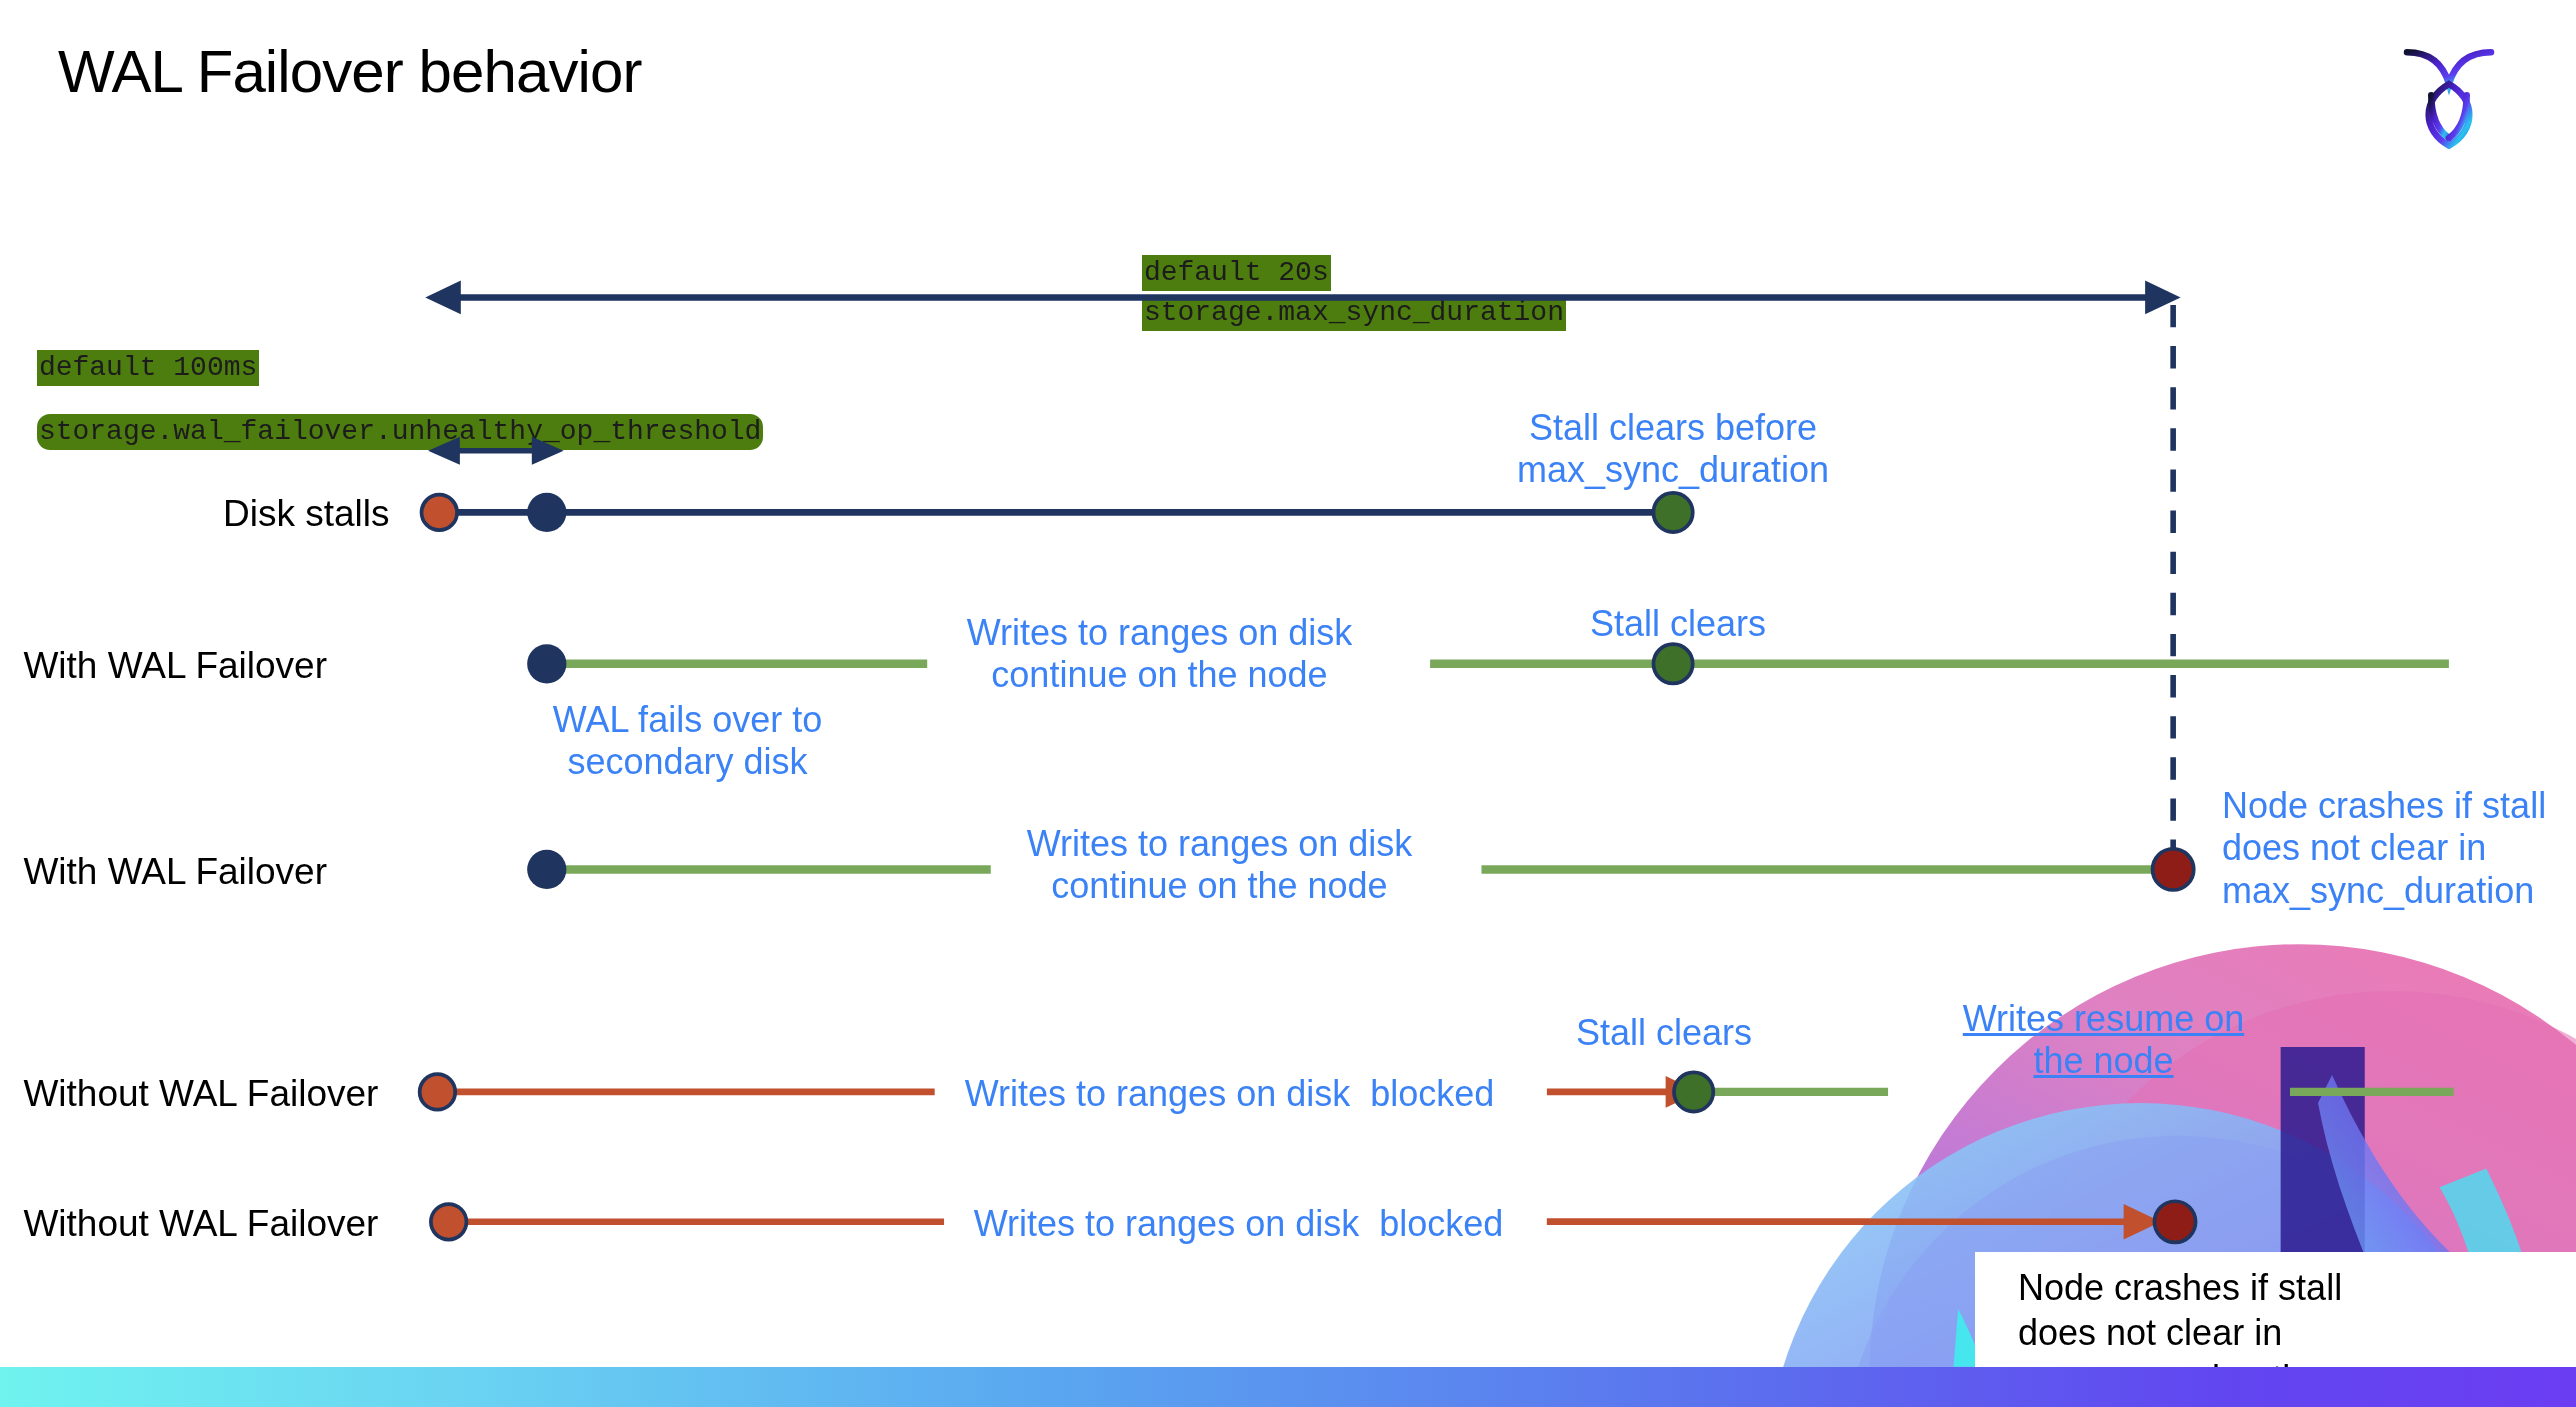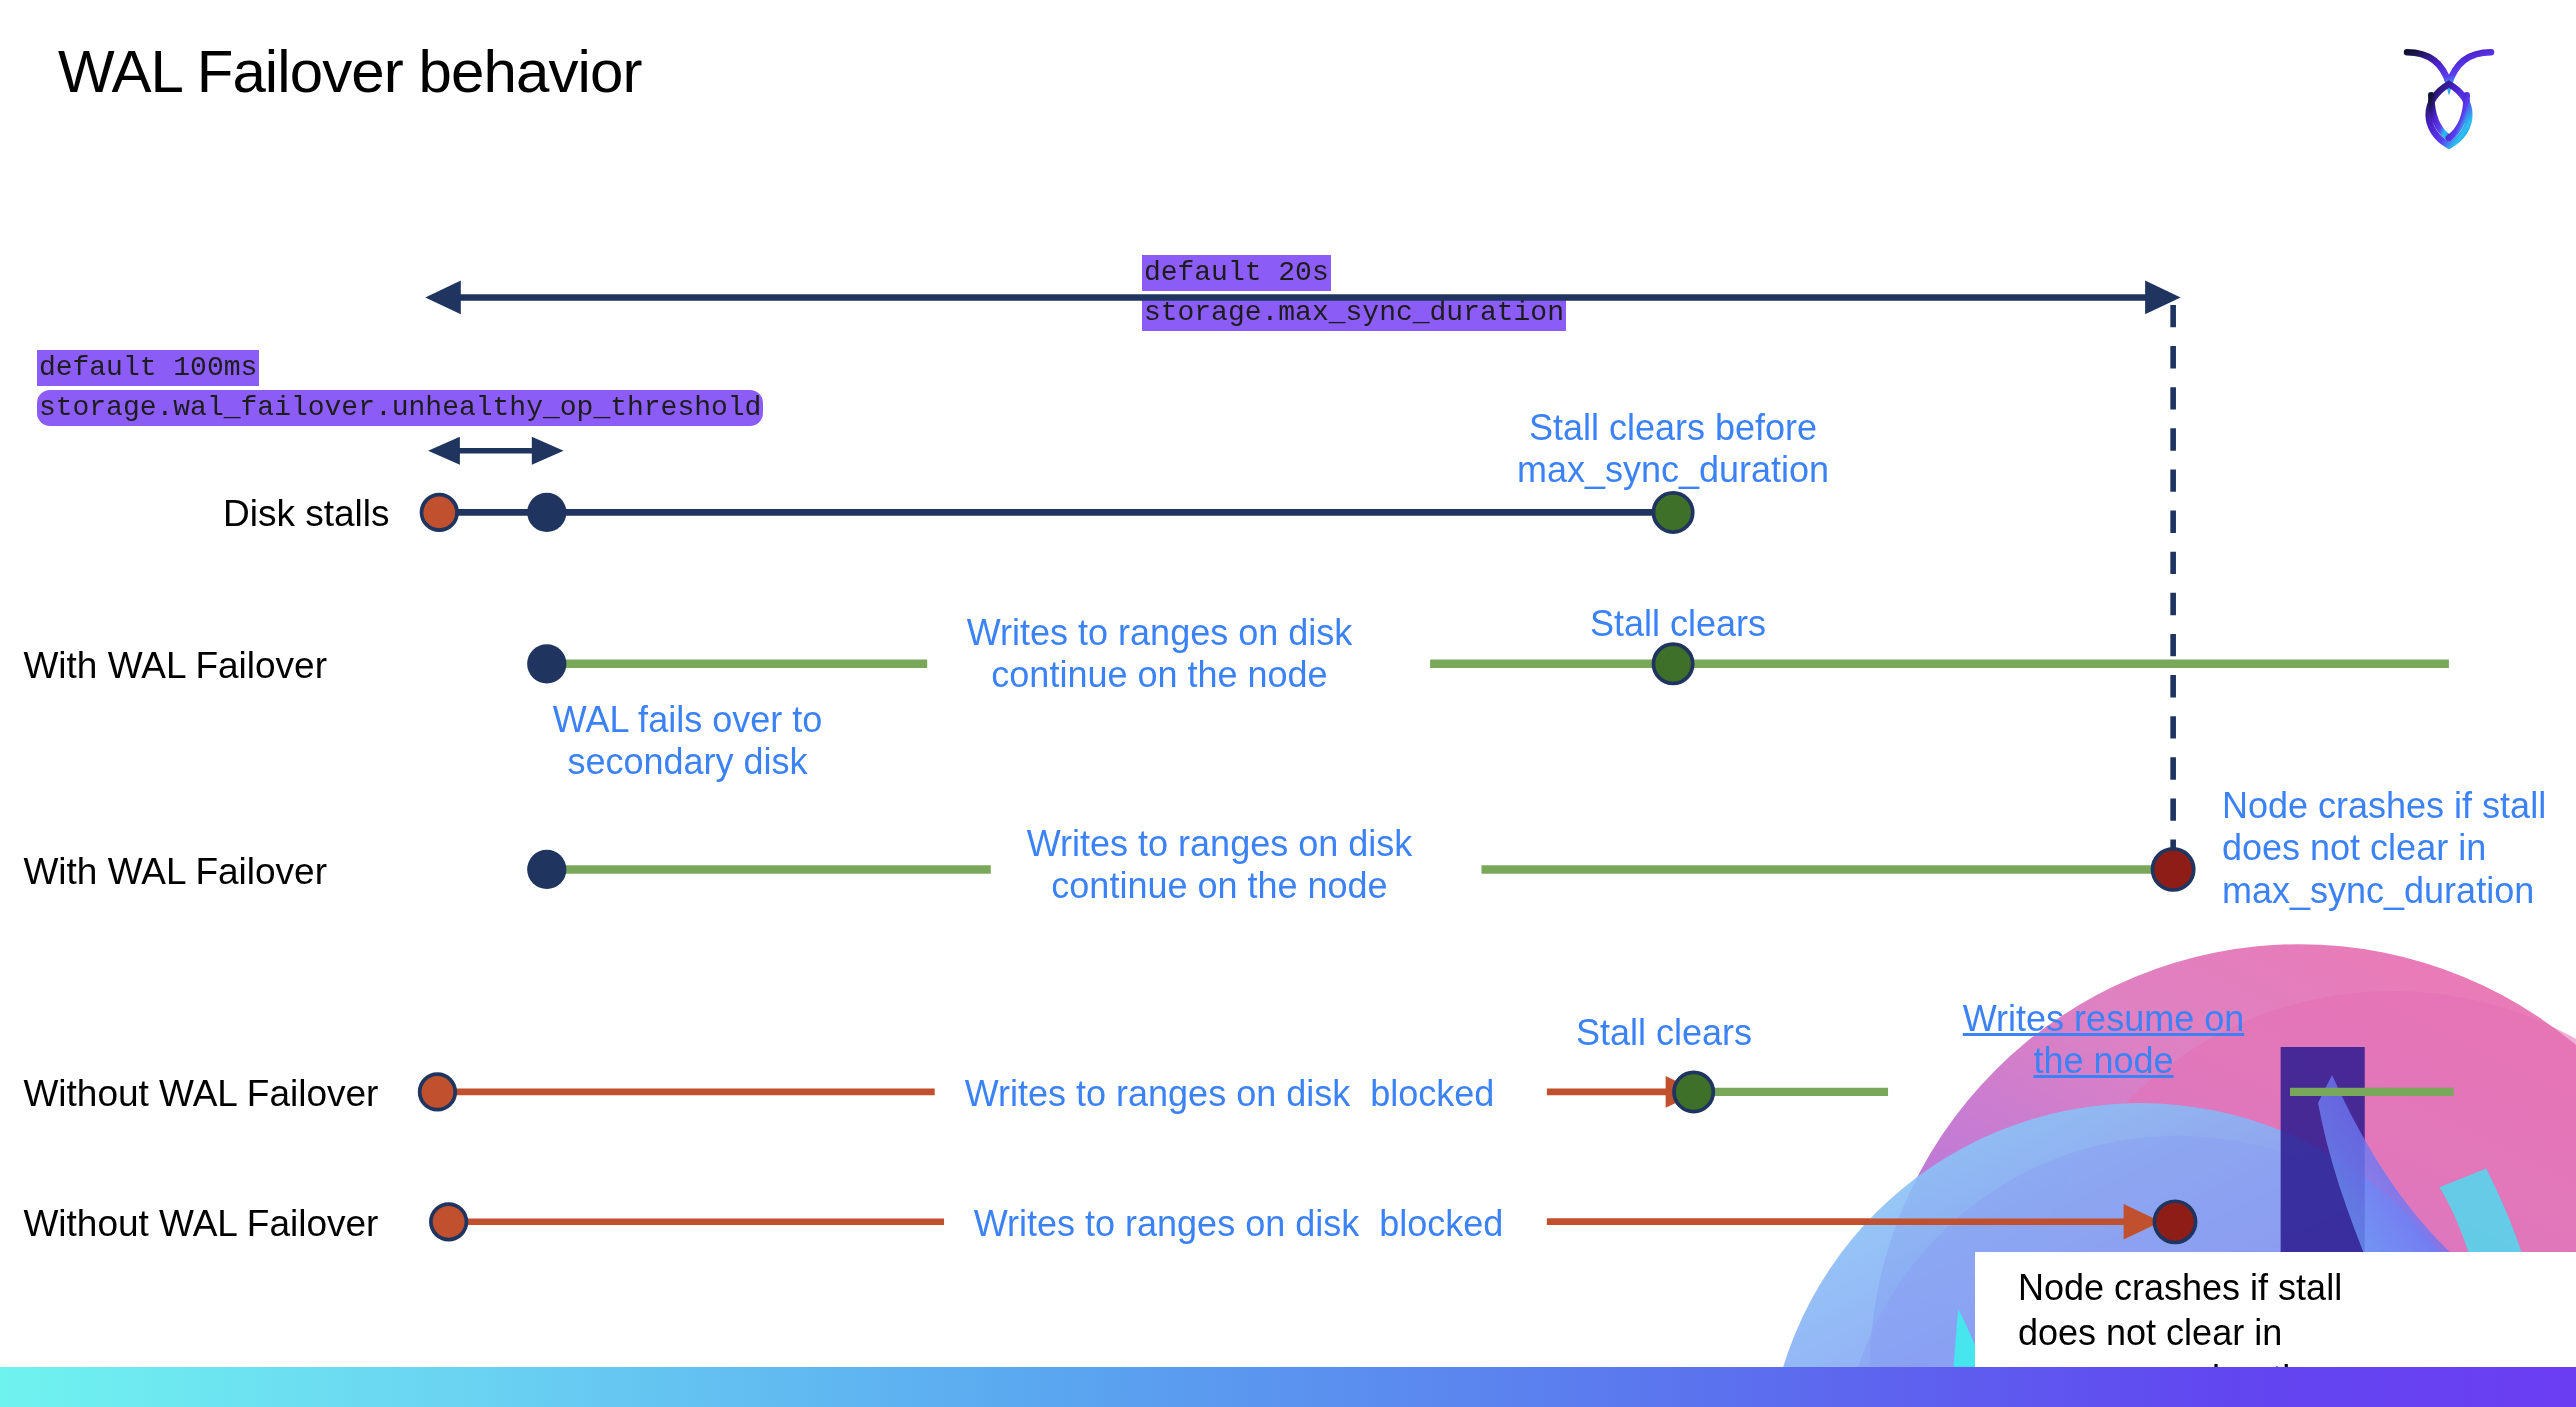--- a/index.html
+++ b/index.html
@@ -20,21 +20,21 @@
     white-space:nowrap;
   }
 
   
   .logo{position:absolute;left:2379px;top:26px;width:140px;height:131px;}
 
   
   .codechip{
     position:absolute;
     font-family:"Liberation Mono","DejaVu Sans Mono",monospace;
-    font-size:28px;color:#1c1c1c;background:#8b5cf6;
+    font-size:28px;color:#1c1c1c;background:#4d7c0f;
     line-height:1.28;white-space:nowrap;padding:0 1.9px;
   }
 
   
   .lbl{
     position:absolute;color:#3b82f6;
     font-size:36px;line-height:1.18;white-space:pre;
   }
   .lbl.c{text-align:center;}
   .lbl.l{text-align:left;}
@@ -87,21 +87,21 @@
         <path d="M56,74 C56,98 64,112 75,120"></path>
         <path d="M94,74 C94,98 86,112 75,120"></path>
       </g>
     </svg>
   </div>
 
   <div class="codechip" style="left:1142px;top:255px;">default 20s</div>
   <div class="codechip" style="left:1142px;top:295px;">storage.max_sync_duration</div>
 
   <div class="codechip" style="left:37px;top:350px;">default 100ms</div>
-  <div class="codechip" style="left:37px;top:390px;border-radius:13px;">storage.wal_failover.unhealthy_op_threshold</div>
+  <div class="codechip" style="left:37px;top:414px;border-radius:13px;">storage.wal_failover.unhealthy_op_threshold</div>
 
   <svg class="vec" viewBox="0 0 2756 1506" xmlns="http://www.w3.org/2000/svg">
 
     <g>
       <line x1="478" y1="318" x2="2310" y2="318" stroke="#1f3560" stroke-width="7"></line>
       <polygon points="455,318 493,300 493,336" fill="#1f3560"></polygon>
       <polygon points="2333,318 2295,300 2295,336" fill="#1f3560"></polygon>
     </g>
 
     <g>

